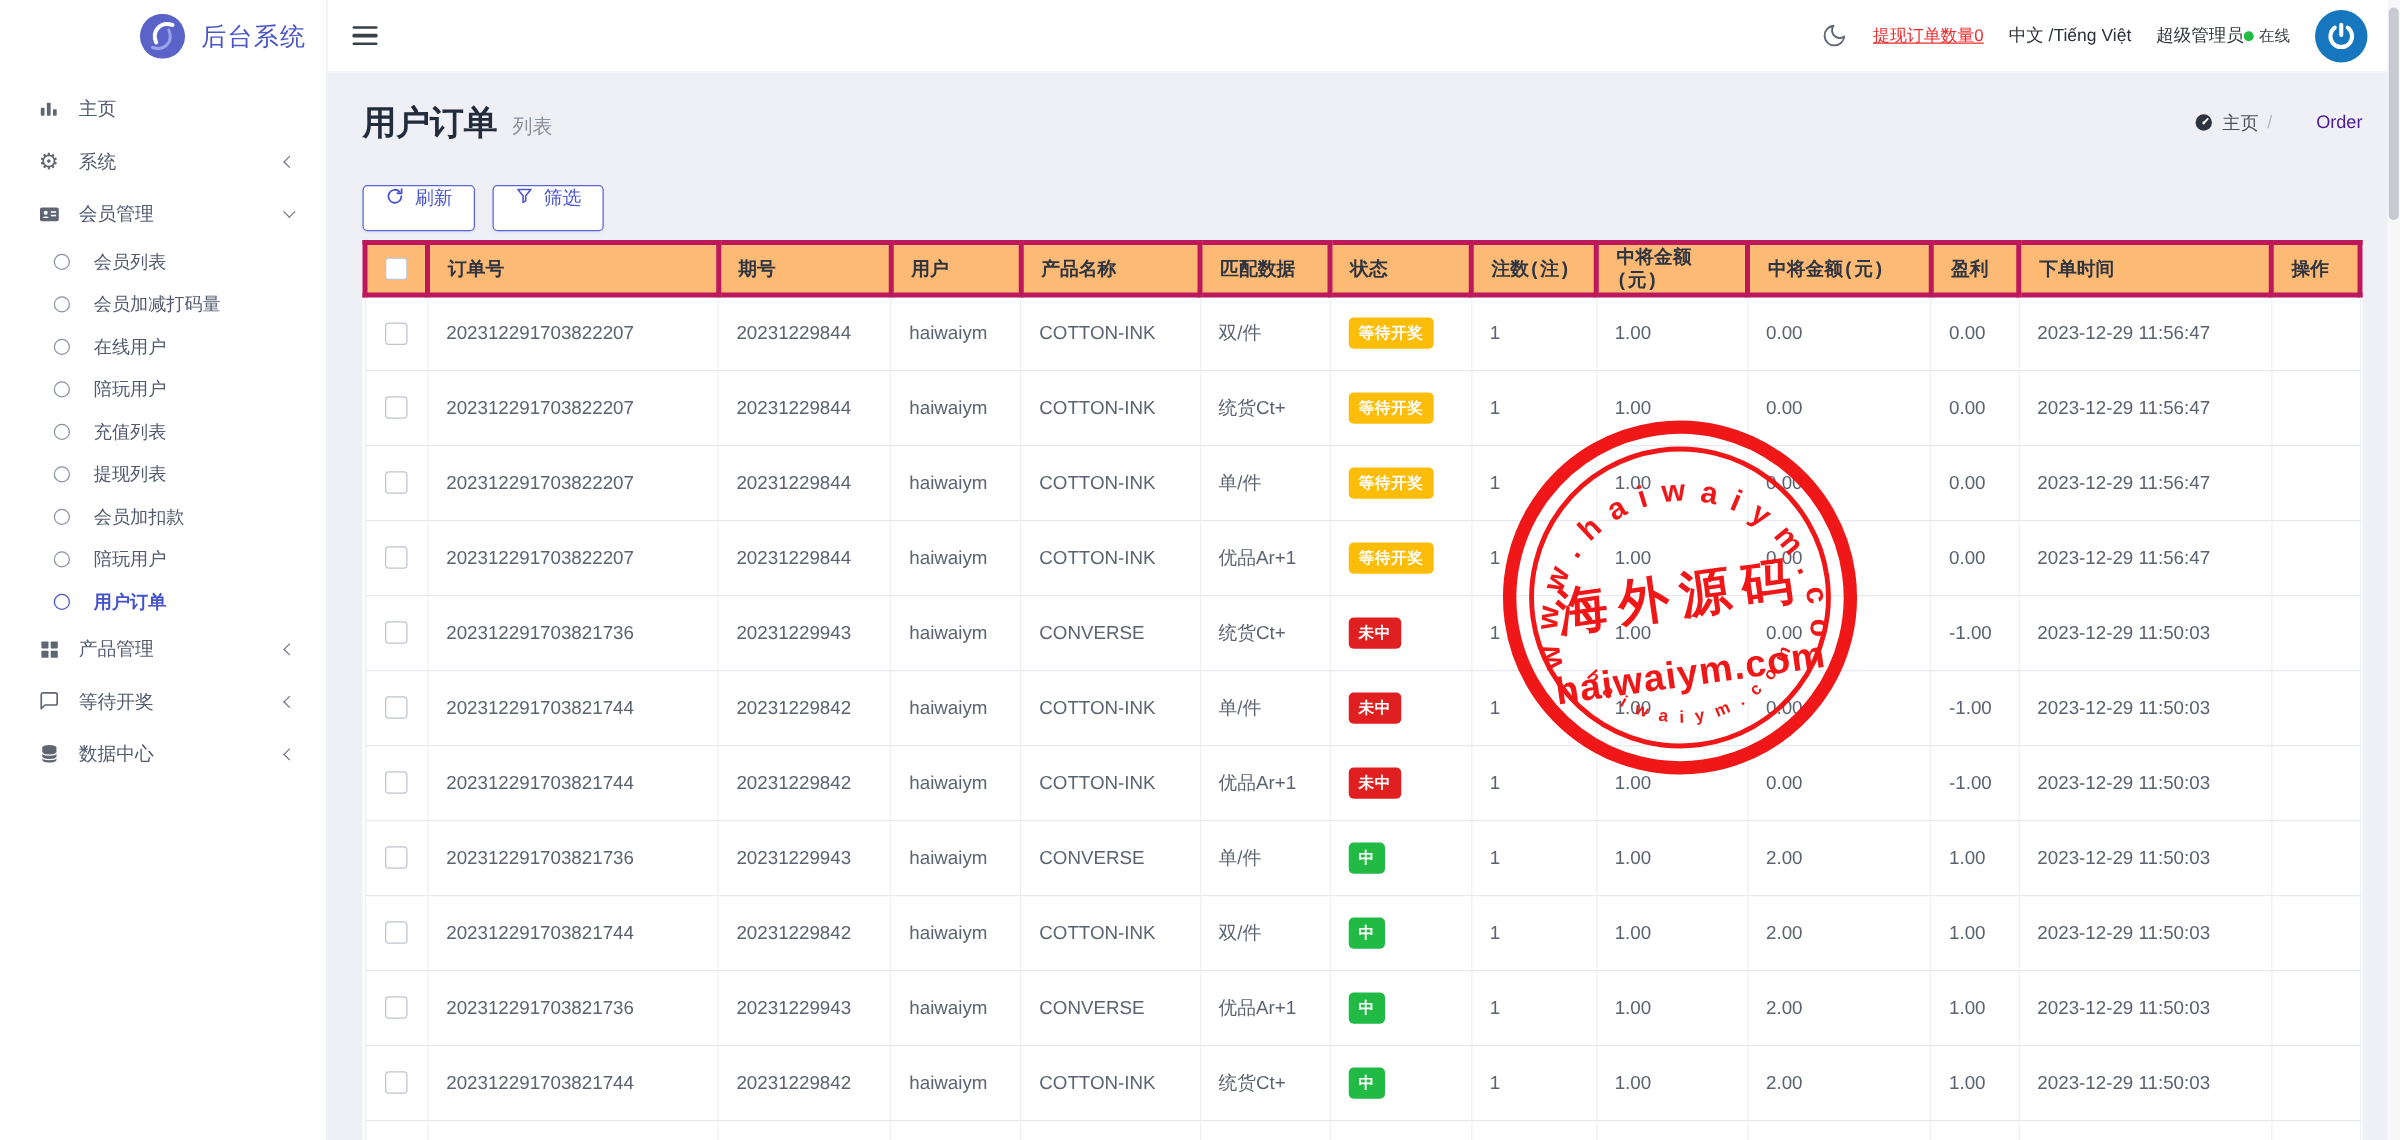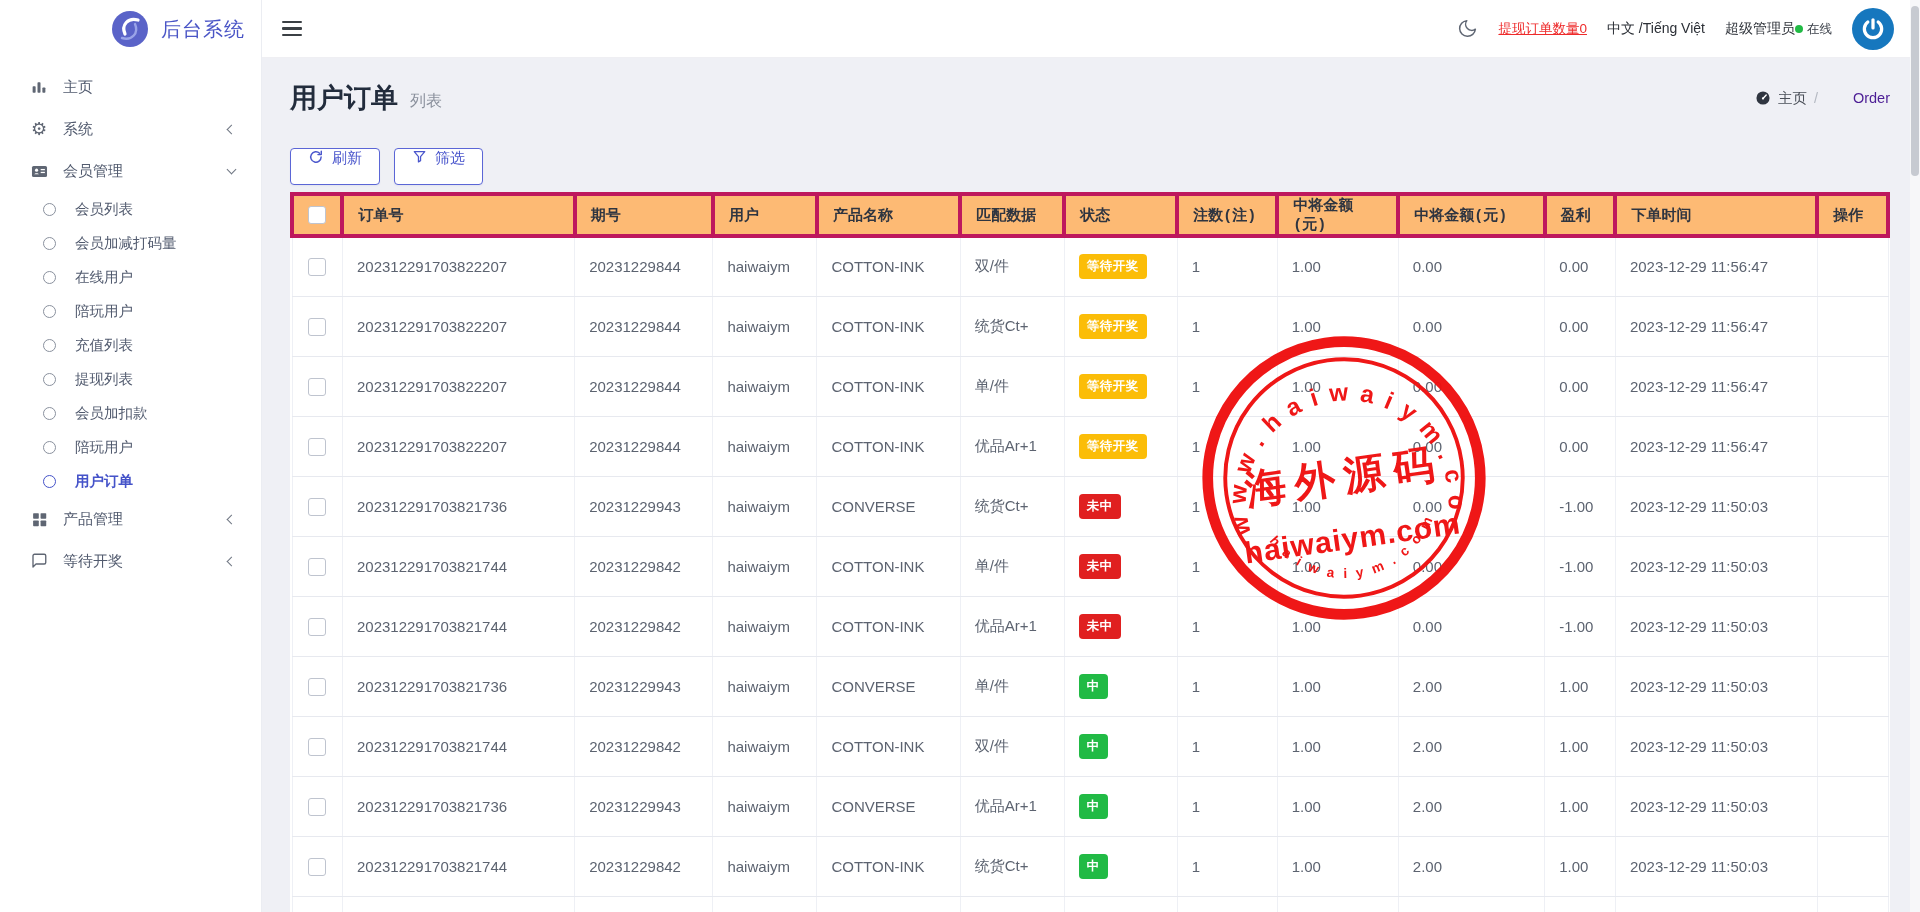--- a/index.html
+++ b/index.html
@@ -179,20 +179,32 @@
         <span class="nav-label">产品管理</span>
         <span class="chev chev--left"></span>
       </div>
       <div class="nav-item nav-item--top">
         <span class="nav-icon">
           <svg width="18" height="18" viewBox="0 0 24 24" fill="none" stroke="#5f6673" stroke-width="1.8" stroke-linejoin="round">
             <path d="M21 14a2 2 0 0 1-2 2H8l-4 4V5a2 2 0 0 1 2-2h13a2 2 0 0 1 2 2z"></path>
           </svg>
         </span>
         <span class="nav-label">等待开奖</span>
+        <span class="chev chev--left"></span>
+      </div>
+      <div class="nav-item nav-item--top">
+        <span class="nav-icon">
+          <svg width="17" height="18" viewBox="0 0 24 24">
+            <path d="M4 5v14c0 1.6 3.6 2.9 8 2.9s8-1.3 8-2.9V5" fill="#5f6673"></path>
+            <ellipse cx="12" cy="5" rx="8" ry="2.9" fill="#5f6673"></ellipse>
+            <path d="M4 10.6c0 1.6 3.6 2.9 8 2.9s8-1.3 8-2.9" stroke="#fff" stroke-width="1.4" fill="none"></path>
+            <path d="M4 15.6c0 1.6 3.6 2.9 8 2.9s8-1.3 8-2.9" stroke="#fff" stroke-width="1.4" fill="none"></path>
+          </svg>
+        </span>
+        <span class="nav-label">数据中心</span>
         <span class="chev chev--left"></span>
       </div>
     </nav>
 </aside>
 
 <div class="main">
   <header class="topbar">
     <div class="hamburger">
         <span></span>
         <span></span>

